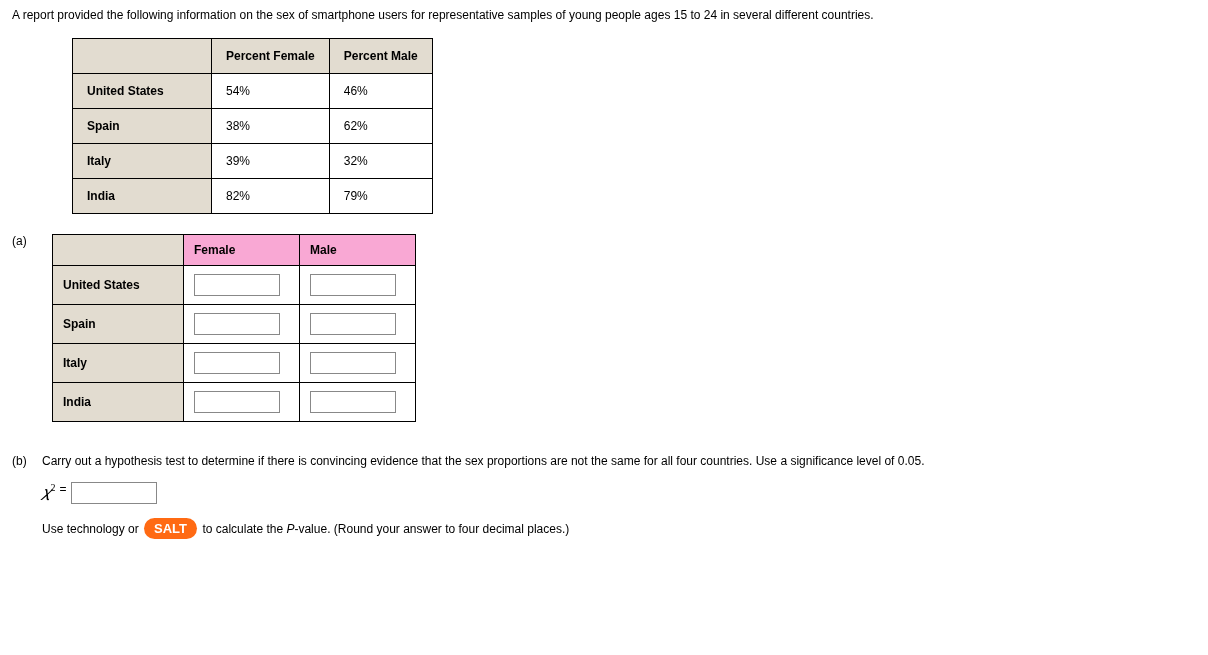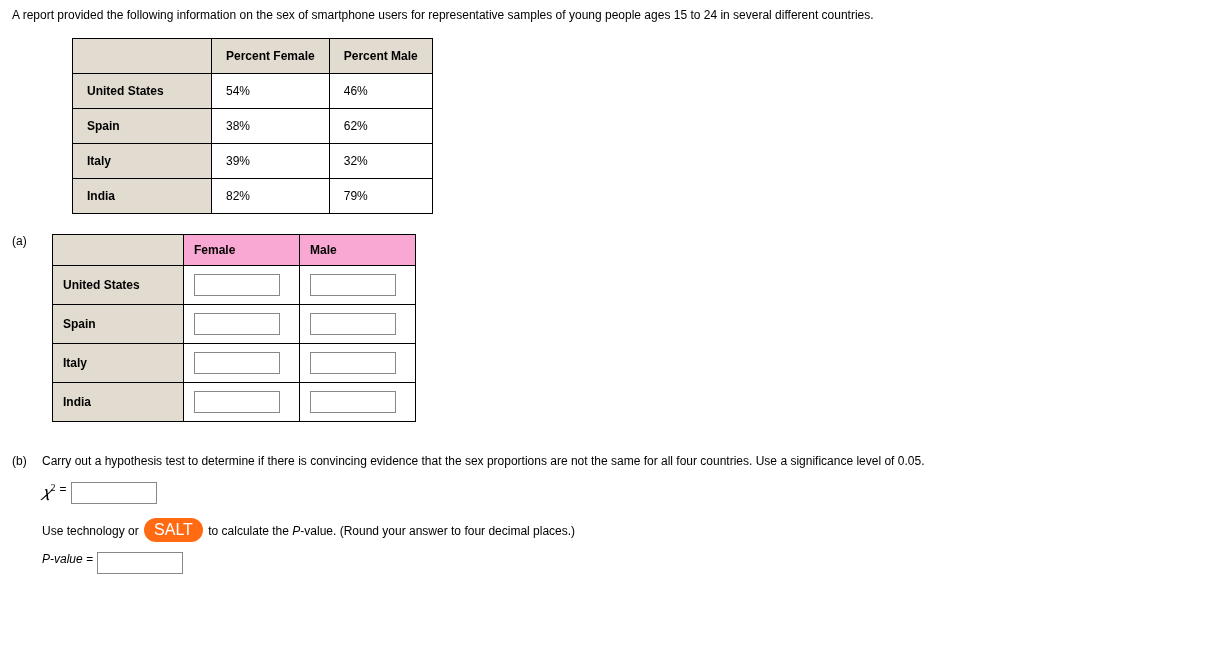--- a/index.html
+++ b/index.html
@@ -86,24 +86,24 @@
     font-family: "Times New Roman", serif;
     font-style: italic;
     font-size: 15px;
   }
   .chi sup { font-size: 10px; font-style: normal;}
   .pval { font-style: italic; }
   .salt-badge {
     display:inline-block;
     background: #ff6a13;
     color: #fff;
-    font-weight: normal;
+    font-weight: bold;
     border-radius: 12px;
     padding: 3px 10px 3px 10px;
-    font-size: 16px;
+    font-size: 13px;
     margin: 0 2px;
   }
   .saltline { margin-bottom:10px; }
 </style>
 </head>
 <body>
 
 <div class="intro">A report provided the following information on the sex of smartphone users for representative samples of young people ages 15 to 24 in several different countries.</div>
 
 <table class="data">
@@ -177,18 +177,14 @@
   <div class="part-body">
     <div class="qtext">Carry out a hypothesis test to determine if there is convincing evidence that the sex proportions are not the same for all four countries. Use a significance level of 0.05.</div>
     <div class="eqline">
       <span class="chi"><span>𝜒</span><sup>2</sup></span>
       <span> = </span>
       <input class="ans" style="">
     </div>
     <div class="saltline">
       <span>Use technology or </span><span class="salt-badge">SALT</span><span> to calculate the <span style="font-style:italic">P</span>-value. (Round your answer to four decimal places.)</span>
     </div>
-    <div class="eqline">
-      <span class="pval"><span style="font-style:italic">P</span>-value = </span>
-      <input class="ans" style="">
-    </div>
   </div>
 </div>
 
 </body></html>

